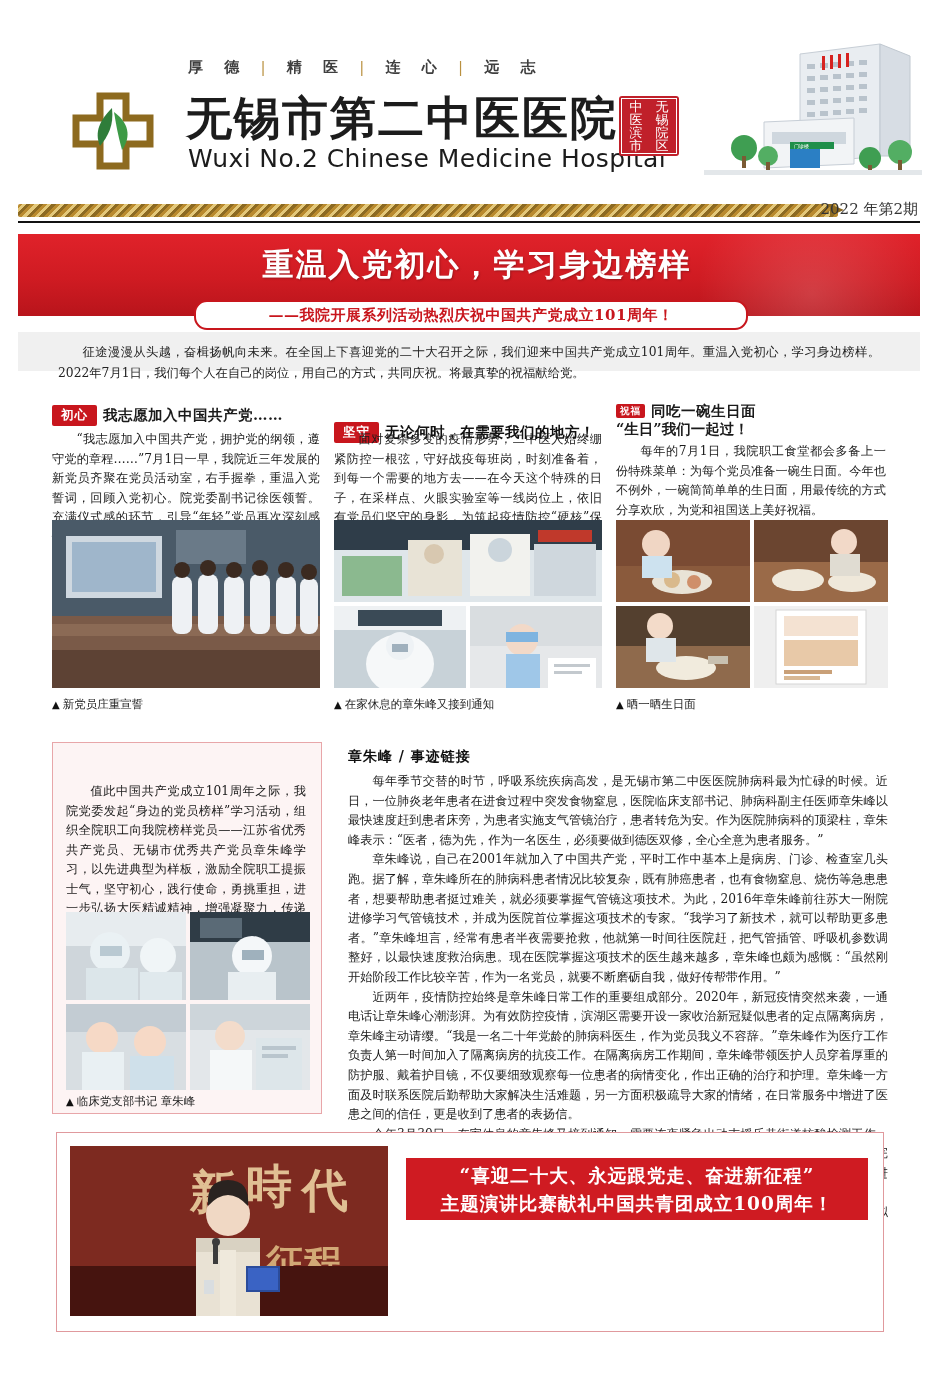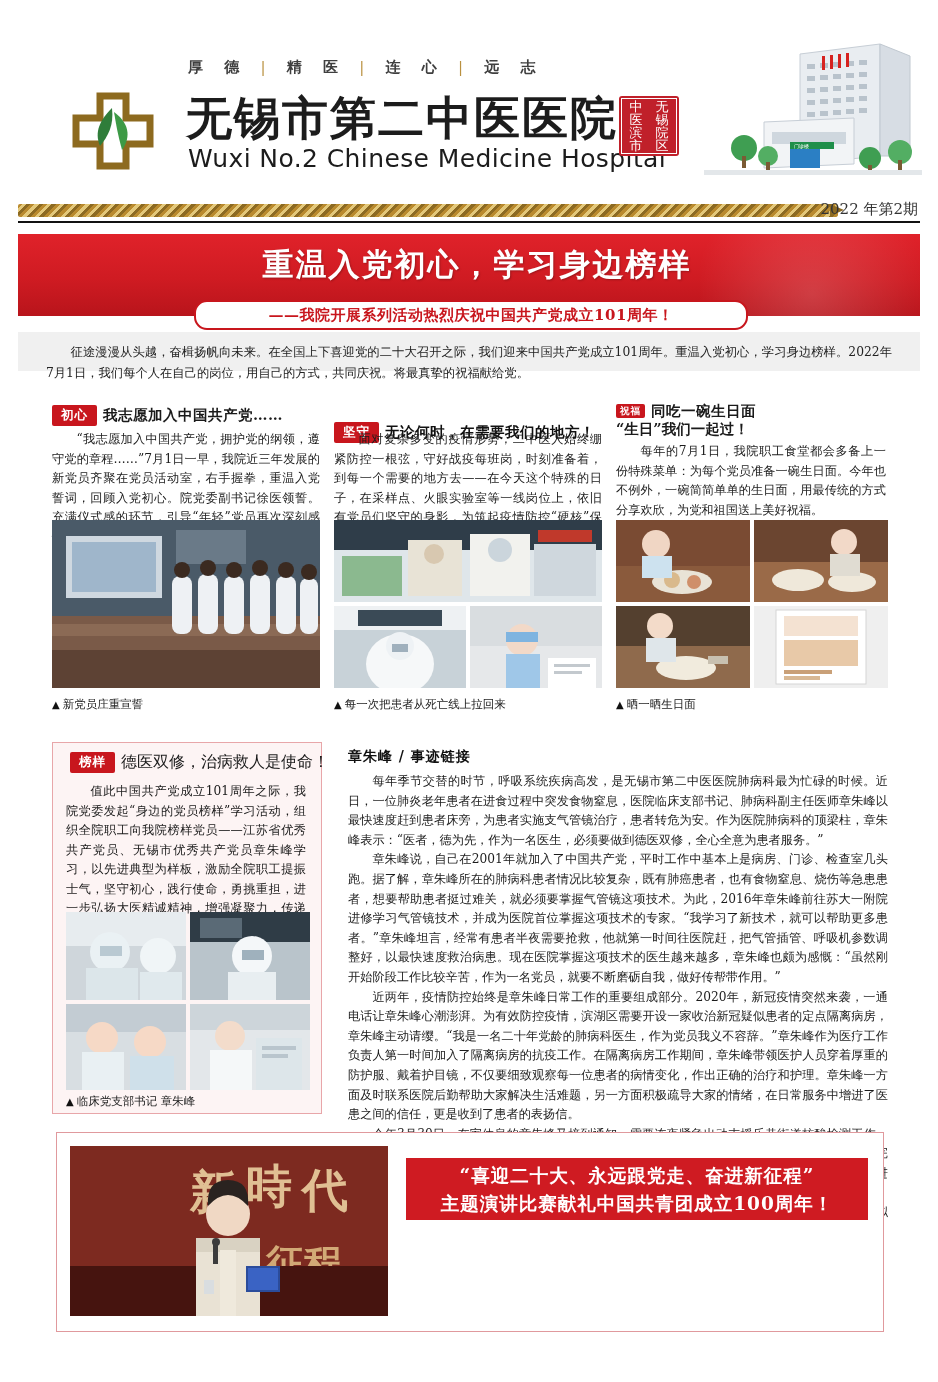--- a/index.html
+++ b/index.html
@@ -106,21 +106,21 @@
     position:absolute;left:194px;top:300px;width:550px;height:26px;
     background:#fff;border:2px solid #c8161d;border-radius:13px;
     display:flex;align-items:center;justify-content:center;
     color:#c8161d;font-size:15px;font-weight:bold;letter-spacing:.5px;
     font-family:"DejaVu Serif","Liberation Serif",serif;
   }
 
   
   .lead{
     position:absolute;left:18px;top:332px;width:902px;height:39px;
-    background:#f0f0f0;padding:10px 28px;box-sizing:border-box;
+    background:#f0f0f0;padding:10px 40px;box-sizing:border-box;
     font-size:12.3px;line-height:21px;color:#222;text-align:justify;
     font-family:"DejaVu Serif","Liberation Serif",serif;
   }
   .lead p{margin:0;text-indent:2em;}
 
   
   .col-head{
     position:absolute;height:22px;display:flex;align-items:center;gap:6px;
   }
   .tag{
@@ -403,21 +403,21 @@
       <rect x="0" y="0" width="132" height="40" fill="#d9dde0"></rect>
       <circle cx="52" cy="34" r="16" fill="#f2d9c8"></circle>
       <rect x="36" y="48" width="34" height="34" fill="#9fc7e8"></rect>
       <rect x="36" y="26" width="32" height="10" fill="#7fb4e0"></rect>
       <rect x="78" y="52" width="48" height="30" fill="#ffffff"></rect>
       <rect x="84" y="58" width="36" height="3" fill="#c3c9ce"></rect>
       <rect x="84" y="65" width="28" height="3" fill="#c3c9ce"></rect>
     </svg>
   </div>
   <div class="cap" style="left:334px;top:697px;">
-    <span class="tri">▲</span><span>每一次把患者从死亡线上拉回来</span>
+    <span class="tri">▲</span><span>在家休息的章朱峰又接到通知</span>
   </div>
 
   <div class="col-head" style="left:616px;top:400px;">
     <span class="tag two-line">
       <span>祝福</span>
     </span>
     <span class="t dark">同吃一碗生日面</span>
   </div>
   <div style="position:absolute;left:616px;top:420px;font-size:14.5px;font-weight:bold;color:#1a1a1a;font-family:'DejaVu Serif','Liberation Serif',serif;">“生日”我们一起过！</div>
   <div class="col-body" style="left:616px;top:442px;width:270px;">
@@ -463,24 +463,20 @@
       <rect x="30" y="34" width="74" height="26" fill="#e8c9a8"></rect>
       <rect x="30" y="64" width="48" height="4" fill="#c9a078"></rect>
       <rect x="30" y="70" width="36" height="4" fill="#d8b894"></rect>
     </svg>
   </div>
   <div class="cap" style="left:616px;top:697px;">
     <span class="tri">▲</span><span>晒一晒生日面</span>
   </div>
 
   <div class="ll-box"></div>
-  <div class="ll-head">
-    <span class="tag">榜样</span>
-    <span class="t dark">德医双修，治病救人是使命！</span>
-  </div>
   <div class="ll-text">
     <p>值此中国共产党成立101周年之际，我院党委发起“身边的党员榜样”学习活动，组织全院职工向我院榜样党员——江苏省优秀共产党员、无锡市优秀共产党员章朱峰学习，以先进典型为样板，激励全院职工提振士气，坚守初心，践行使命，勇挑重担，进一步弘扬大医精诚精神，增强凝聚力，传递正能量。</p>
   </div>
 
   <div class="photo" style="left:66px;top:912px;width:120px;height:88px;">
     <svg width="120" height="88" viewBox="0 0 120 88">
       <rect width="120" height="88" fill="#cfd6db"></rect>
       <rect x="0" y="0" width="120" height="34" fill="#e7ecef"></rect>
       <circle cx="44" cy="40" r="20" fill="#eaf1f4"></circle>
       <rect x="20" y="56" width="52" height="32" fill="#dce6ea"></rect>

